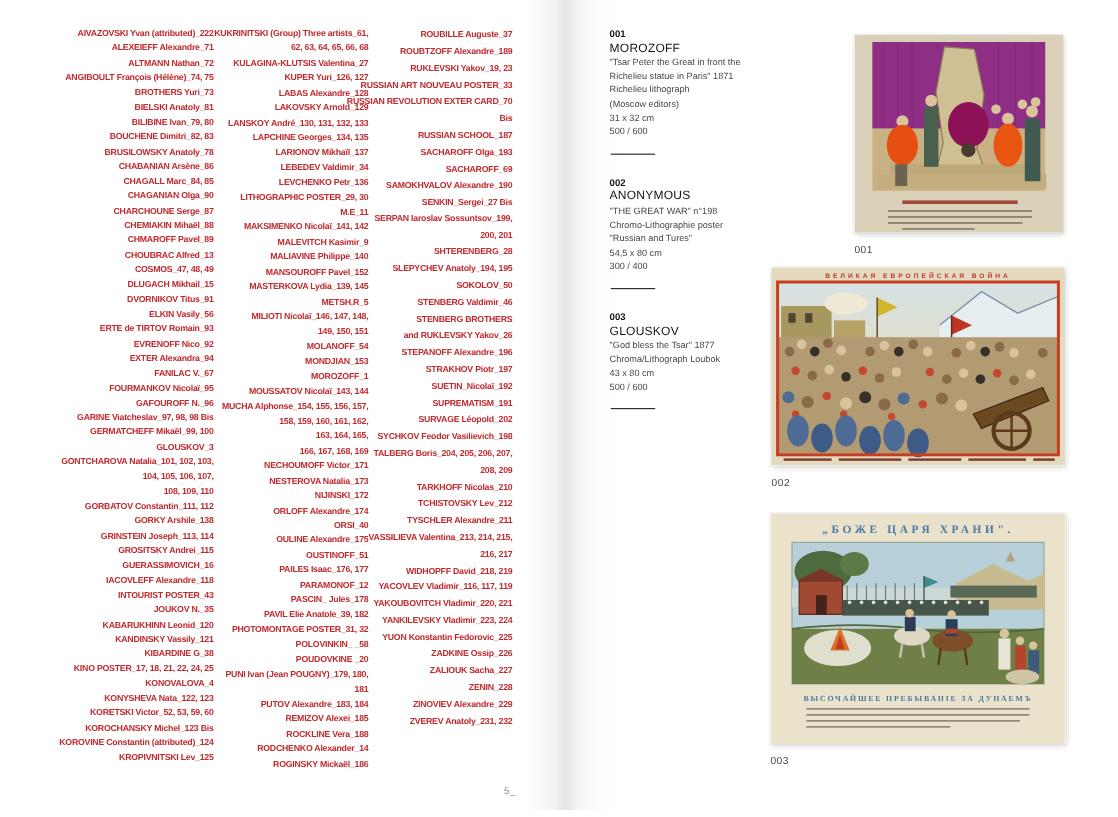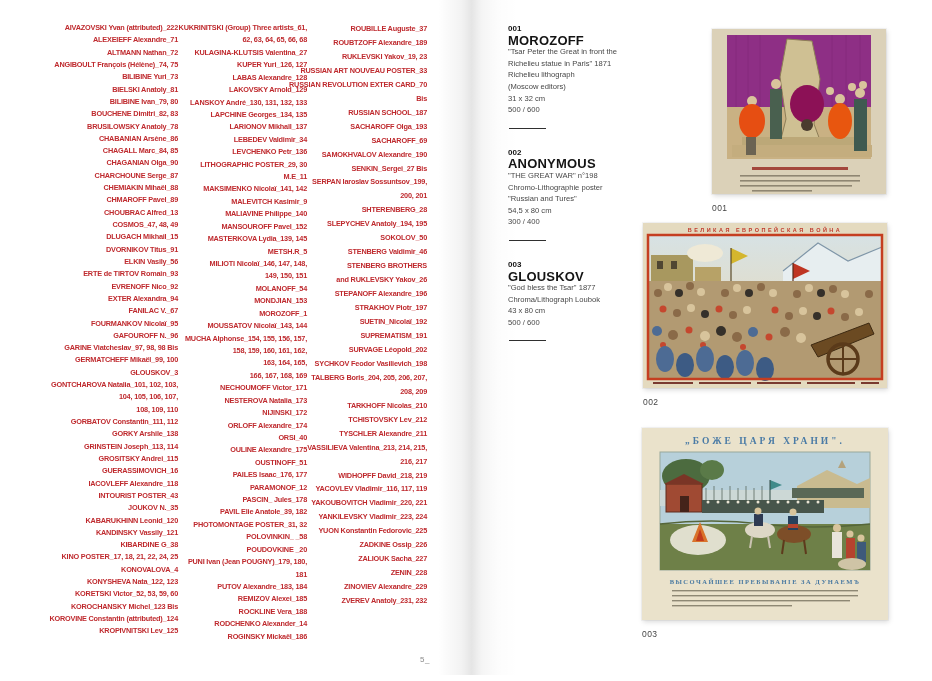--- a/index.html
+++ b/index.html
@@ -16,21 +16,21 @@
   .col2{left:160px;top:22px;width:147px;}
   .col2 .idx-line{line-height:12.42px;}
   .col3{left:284px;top:22px;width:143px;}
   .col3 .idx-line{line-height:13.95px;}
   .pagenum{position:absolute;font-size:8px;color:#8a8a8a;letter-spacing:0.5px;}
   .pn-left{left:420px;top:655px;}
   .pn-right{left:505px;top:692px;}
   
   .lots{position:absolute;left:508px;top:23px;width:176px;}
   .lot-num{font-size:8px;font-weight:700;color:#141414;line-height:11.6px;}
-  .lot-artist{font-size:13px;font-weight:700;color:#141414;line-height:11.6px;letter-spacing:0.2px;}
+  .lot-artist{font-size:10px;font-weight:400;color:#141414;line-height:11.6px;letter-spacing:0.2px;}
   .lot-line{font-size:7.6px;color:#474747;line-height:11.6px;}
   .rule{width:37px;border-top:1.5px solid #2f2f2f;margin:12px 0 18px 1px;height:0;}
   
   .fig{position:absolute;margin:0;padding:0;box-shadow:0 0 0 1px rgba(0,0,0,0.04),1px 2px 5px rgba(0,0,0,0.15);}
   .fig svg{display:block;}
   .fig1{left:712px;top:29px;width:174px;height:165px;}
   .fig2{left:643px;top:223px;width:244px;height:165px;}
   .fig3{left:642px;top:428px;width:246px;height:192px;}
   .fig-label{position:absolute;font-size:8.5px;color:#454545;letter-spacing:0.4px;}
   .fl1{left:712px;top:203px;}
@@ -42,21 +42,21 @@
 
 <div class="spread">
   <div class="gutter"></div>
 
   <section>
     <div class="col col1">
         <div class="idx-line">AIVAZOVSKI Yvan (attributed)_222</div>
         <div class="idx-line">ALEXEIEFF Alexandre_71</div>
         <div class="idx-line">ALTMANN Nathan_72</div>
         <div class="idx-line">ANGIBOULT François (Hélène)_74, 75</div>
-        <div class="idx-line">BILIBINE Yuri_73</div>
+        <div class="idx-line">BROTHERS Yuri_73</div>
         <div class="idx-line">BIELSKI Anatoly_81</div>
         <div class="idx-line">BILIBINE Ivan_79, 80</div>
         <div class="idx-line">BOUCHENE Dimitri_82, 83</div>
         <div class="idx-line">BRUSILOWSKY Anatoly_78</div>
         <div class="idx-line">CHABANIAN Arsène_86</div>
         <div class="idx-line">CHAGALL Marc_84, 85</div>
         <div class="idx-line">CHAGANIAN Olga_90</div>
         <div class="idx-line">CHARCHOUNE Serge_87</div>
         <div class="idx-line">CHEMIAKIN Mihaël_88</div>
         <div class="idx-line">CHMAROFF Pavel_89</div>

